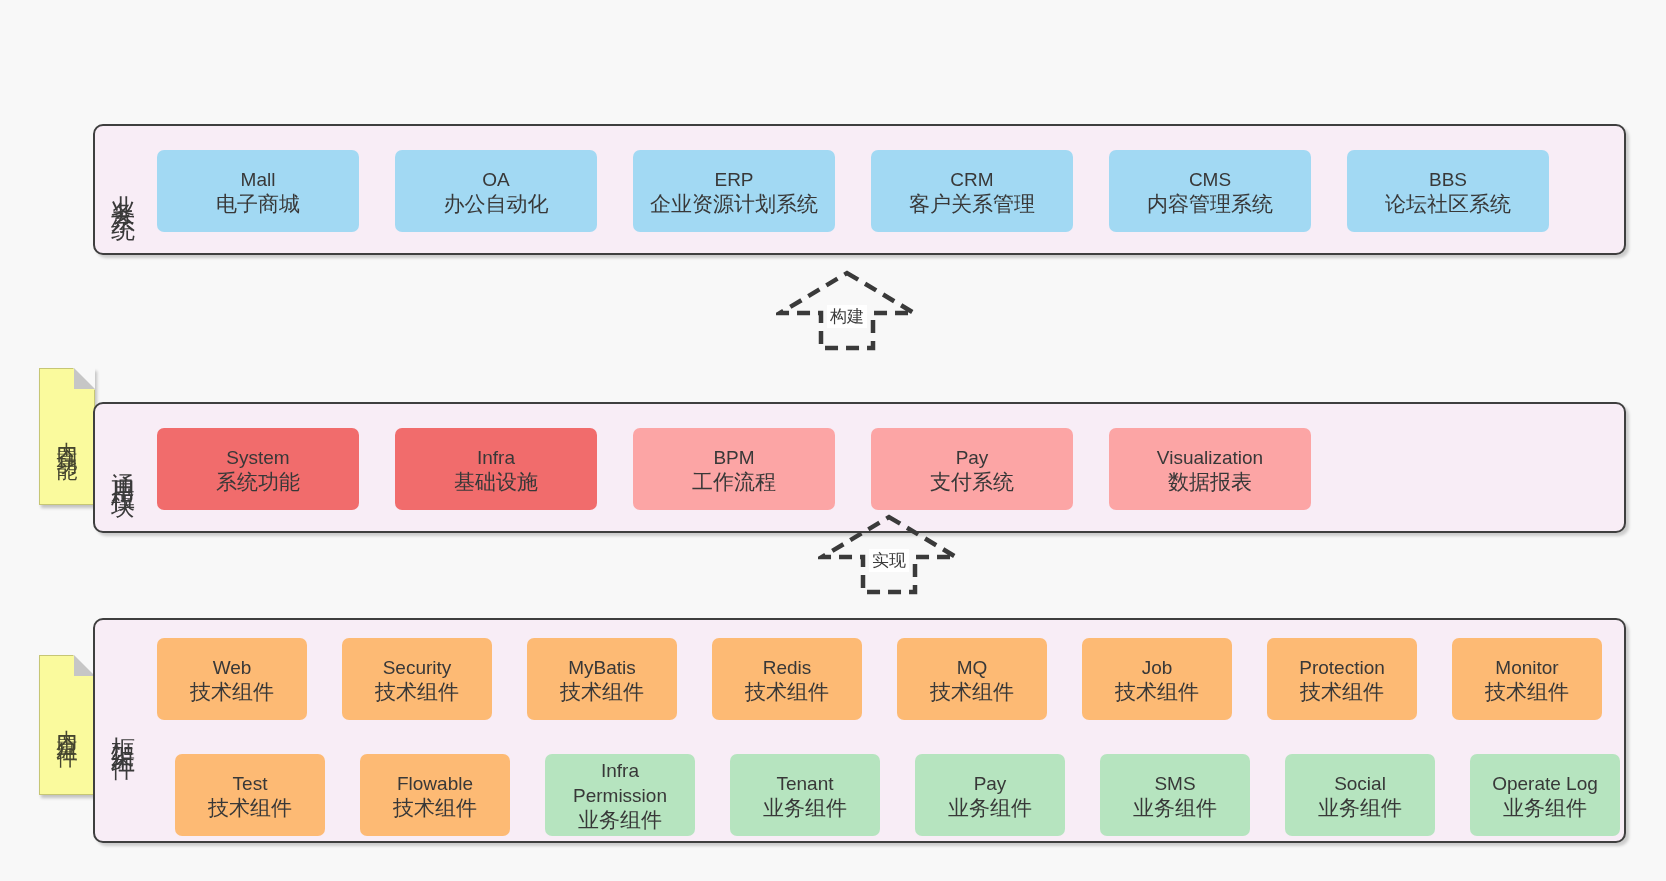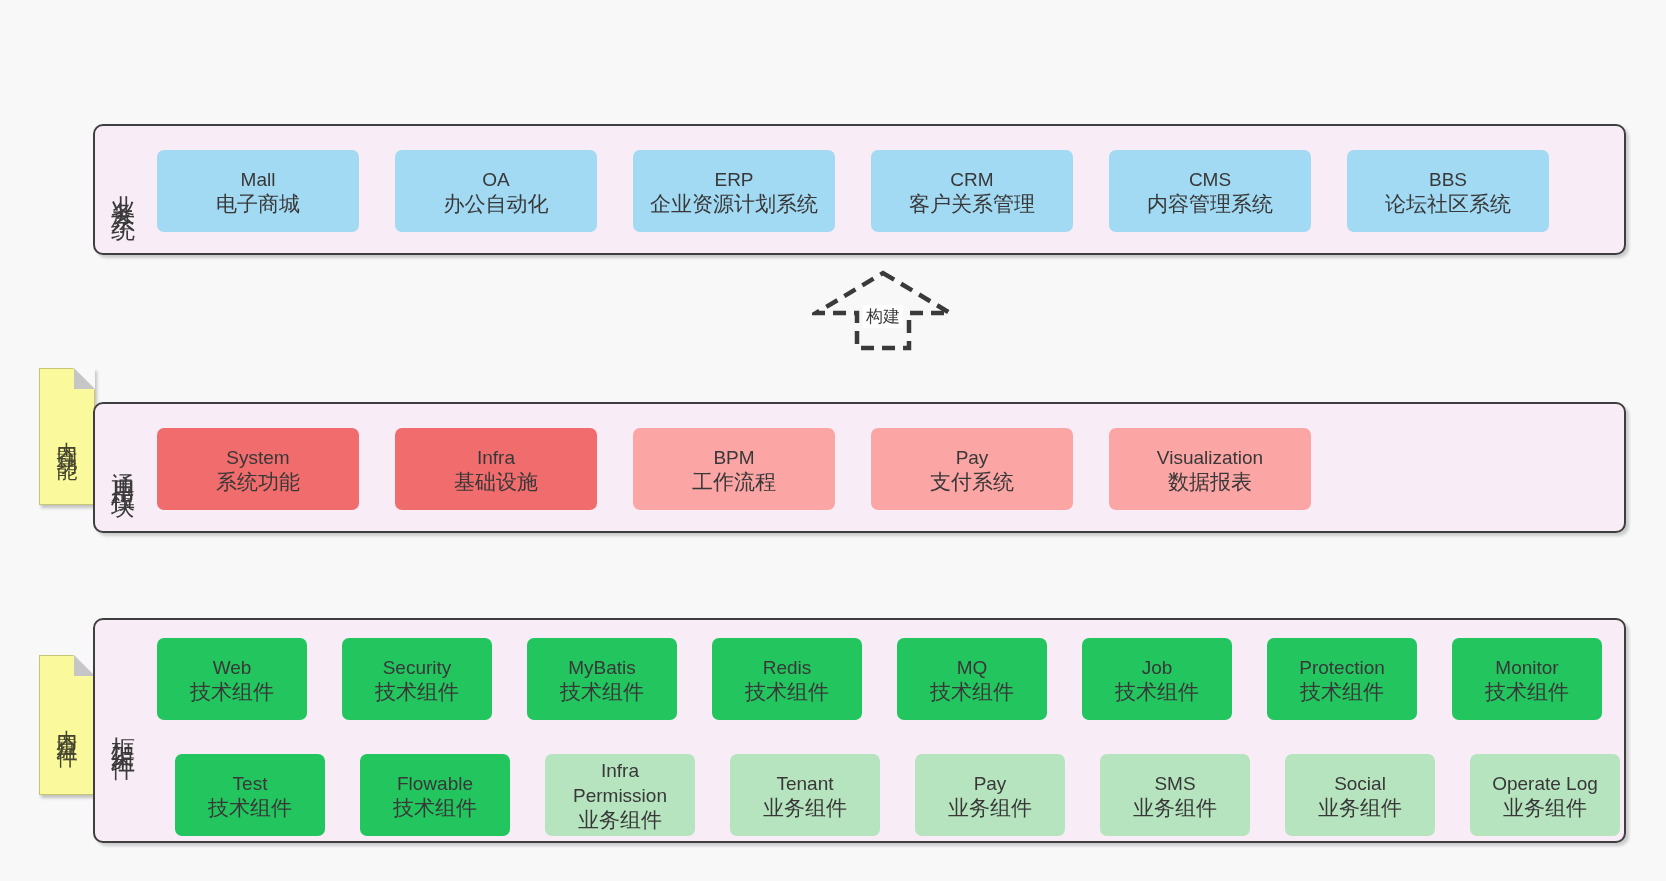--- a/index.html
+++ b/index.html
@@ -43,21 +43,21 @@
     text-align:center; color:#383838; box-sizing:border-box; padding:2px 4px;
   }
   .box-lg { width:202px; height:82px; }
   .box-sm { width:150px; height:82px; }
   .box .title    { font-size:19px; line-height:25px; white-space:pre-line; }
   .box .subtitle { font-size:21px; line-height:24px; }
 
   .blue   { background:#a2d9f3; }
   .red    { background:#f16c6c; }
   .pink   { background:#fca5a5; }
-  .green  { background:#22c55e; }
+  .green  { background:#fdba74; }
   .lgreen { background:#b6e4bf; }
 
   
   .note {
     position:absolute; left:39px; width:56px;
     background:#fafa9d; border:1px solid #c6c675;
     box-shadow:2px 3px 3px rgba(0,0,0,0.22);
     display:flex; align-items:center; justify-content:center;
     box-sizing:border-box; z-index:0;
   }
@@ -75,21 +75,21 @@
   .note::after { 
     content:""; position:absolute; top:-1px; right:-1px;
     width:0; height:0;
     border-bottom:21px solid #c6c6c6; border-right:21px solid transparent;
   }
   .layer { z-index:1; }
   .arrow { z-index:1; }
 
   
   .arrow { position:absolute; width:142px; height:84px; }
-  #arrow-build     { left:812px; top:269px;text-align:right; }
+  #arrow-build     { left:776px; top:269px;text-align:right; }
   #arrow-implement { left:818px; top:513px; }
   .arrow svg { display:block; width:142px; height:84px; }
   .arrow path {
     fill:none; stroke:#3a3a3a; stroke-width:4.5;
     stroke-dasharray:13 8;
   }
   .arrow-label {
     position:absolute; left:50%; top:36px; transform:translateX(-50%);
     background:#ffffff; padding:0 3px;
     font-size:17px; color:#3c3c3c; white-space:nowrap;
@@ -163,20 +163,26 @@
         <div class="title">Pay</div>
         <div class="subtitle">支付系统</div>
       </div>
       <div class="box box-lg pink">
         <div class="title">Visualization</div>
         <div class="subtitle">数据报表</div>
       </div>
     </div>
   </div>
 
+  <div class="arrow" id="arrow-implement">
+    <svg viewBox="0 0 142 84">
+      <path d="M71,4 L138,44 L97,44 L97,79 L45,79 L45,44 L4,44 Z"></path>
+    </svg>
+    <div class="arrow-label">实现</div>
+  </div>
 
   <div class="layer" id="layer-framework">
     <div class="layer-label">框架组件</div>
 
     <div class="box-row row-8" id="fw-row-1">
       <div class="box box-sm green">
         <div class="title">Web</div>
         <div class="subtitle">技术组件</div>
       </div>
       <div class="box box-sm green">

